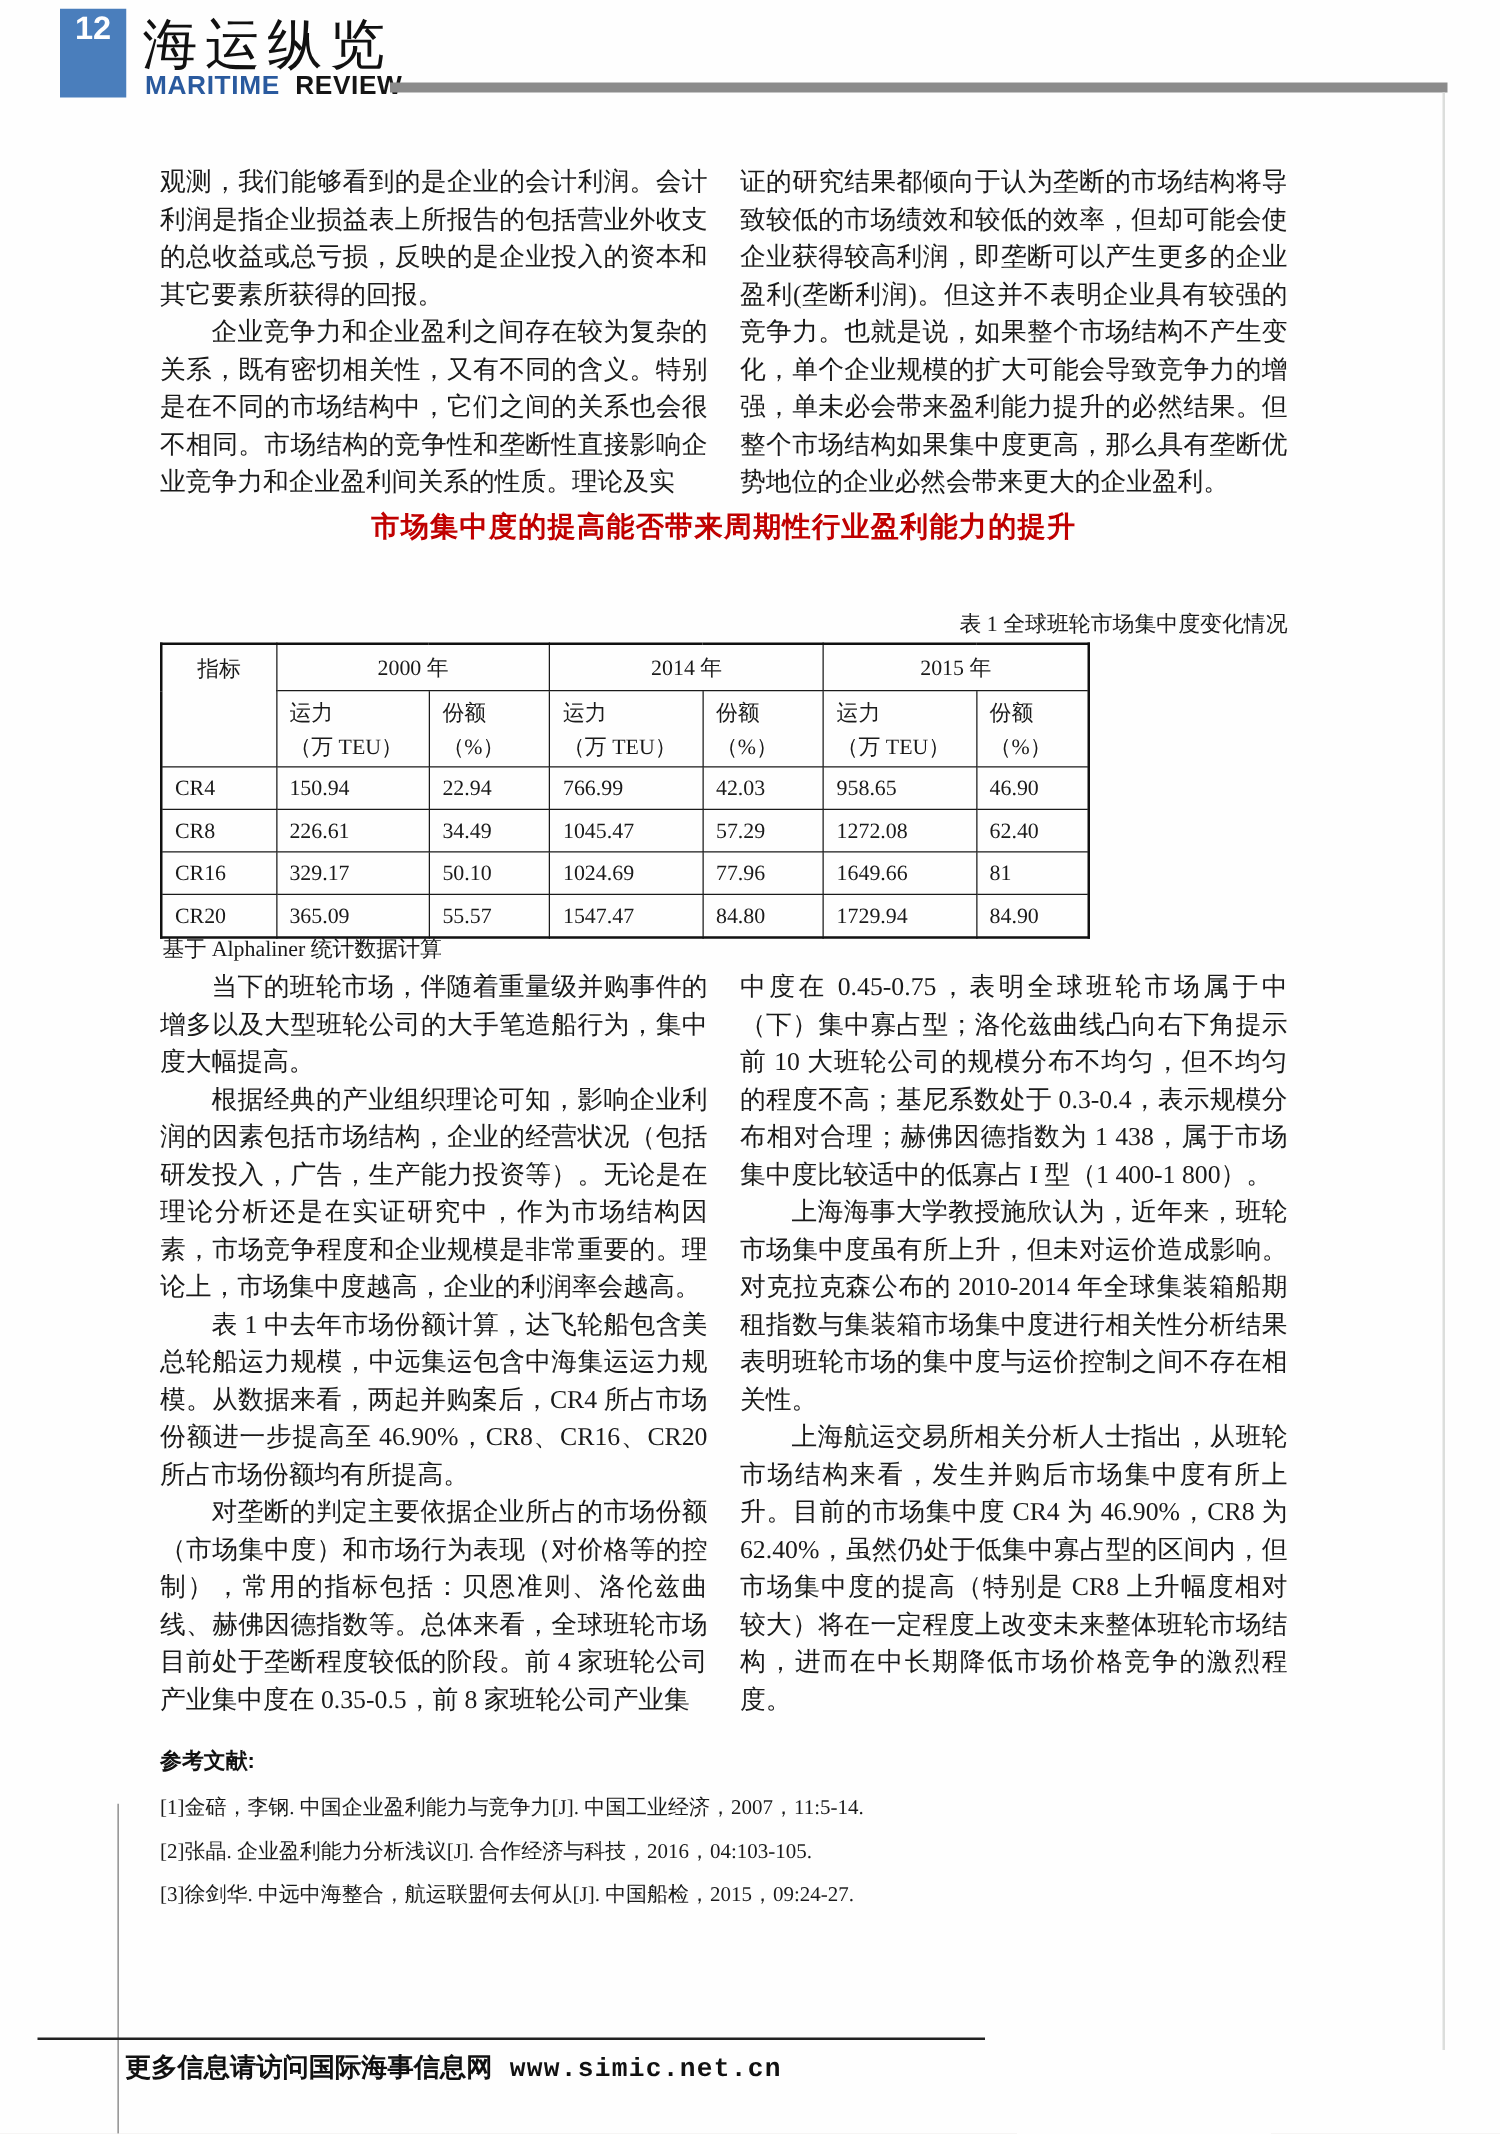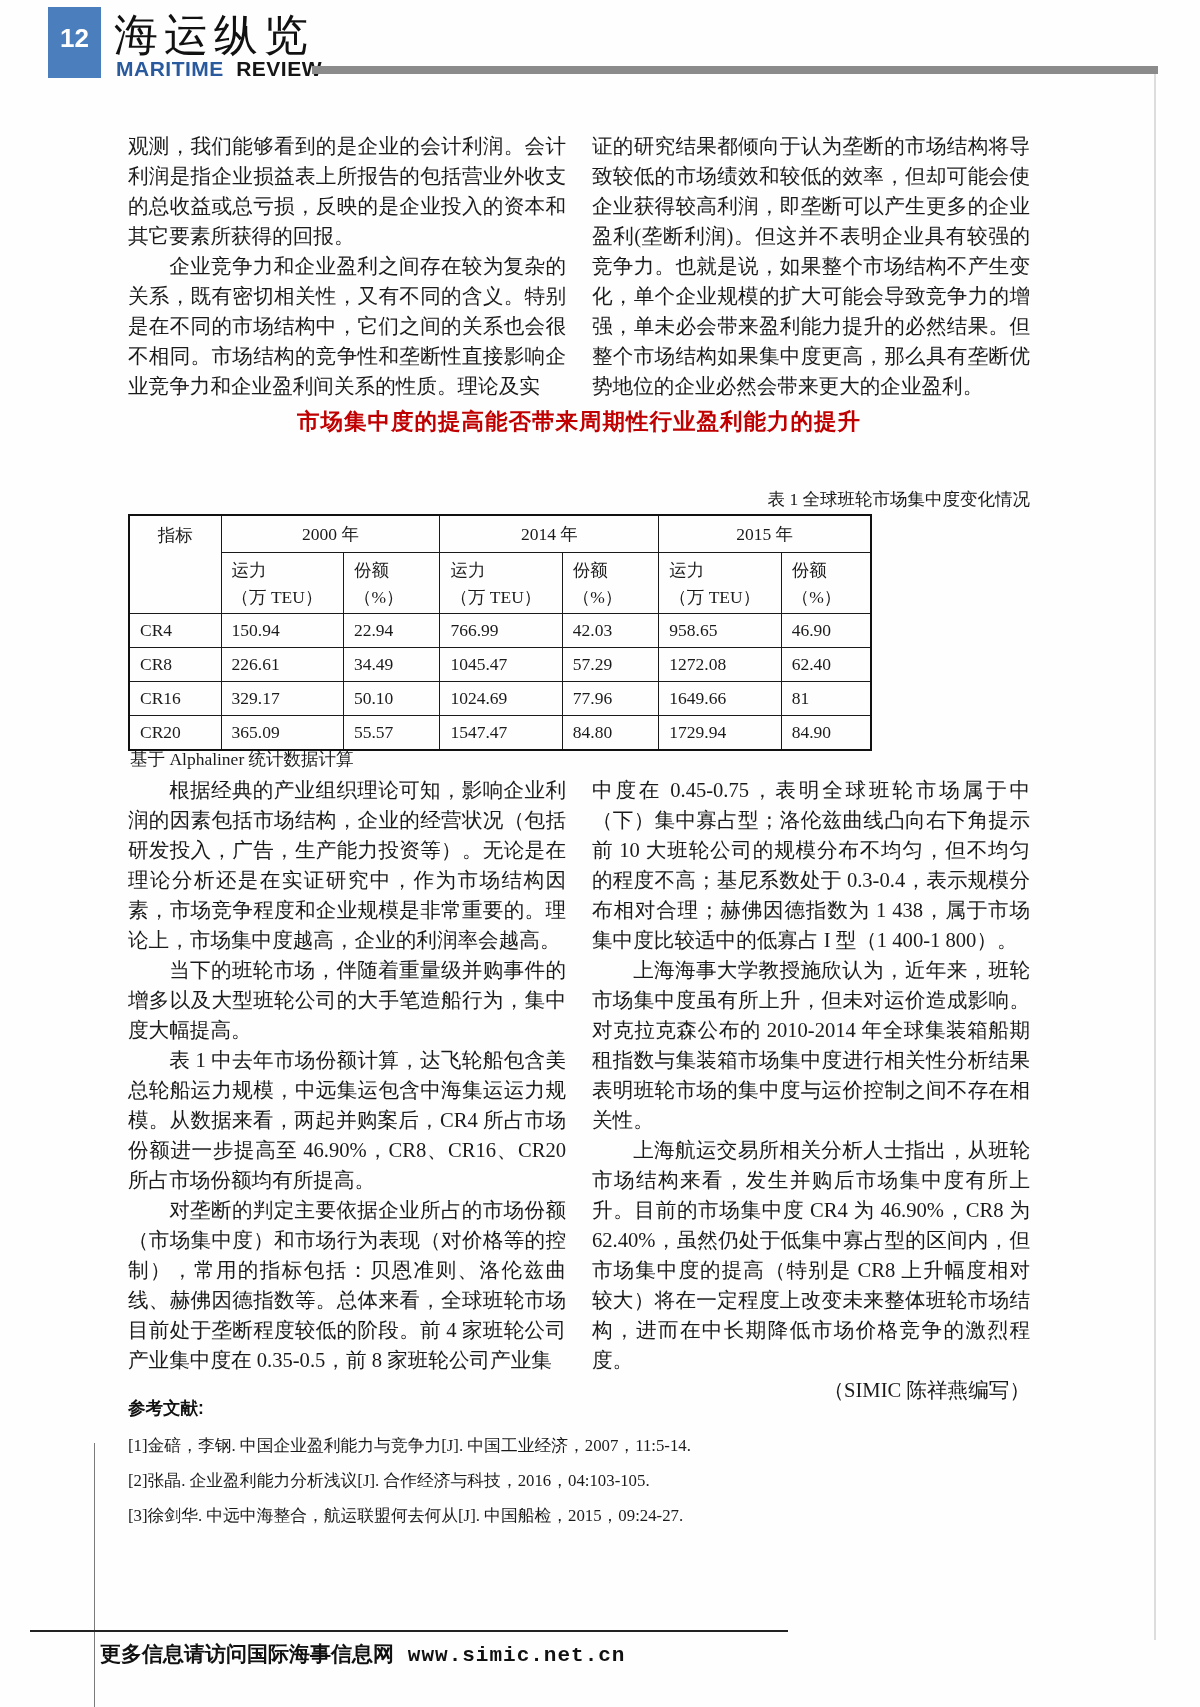--- a/index.html
+++ b/index.html
@@ -3,21 +3,21 @@
 <meta charset="utf-8">
 <style>
   html,body{margin:0;padding:0;background:#eceae7;}
   .page{position:relative;width:1200px;height:1707px;background:#fefefe;
         font-family:"Liberation Serif","DejaVu Serif",serif;color:#1a1a1a;overflow:hidden;margin:0 auto;}
 
   
   .page-num-box{position:absolute;left:48px;top:7px;width:53px;height:71px;background:#4a7ebc;
         color:#ffffff;font-family:"Liberation Sans","DejaVu Sans",sans-serif;font-weight:bold;
         font-size:26px;display:flex;justify-content:center;align-items:flex-start;
-        padding-top:16px;box-sizing:border-box;text-align:right;}
+        box-sizing:border-box;text-align:right;}
   .title-cn{position:absolute;left:114px;top:6px;font-size:44px;letter-spacing:6px;
         font-family:"Liberation Serif","DejaVu Serif",serif;color:#111;}
   .title-en{position:absolute;left:116px;top:57px;font-family:"Liberation Sans","DejaVu Sans",sans-serif;
         font-weight:bold;font-size:21px;letter-spacing:0.5px;white-space:nowrap;}
   .title-en .en-blue{color:#2a5a9e;}
   .title-en .en-black{color:#151515;margin-left:6px;}
   .header-bar{position:absolute;left:312px;top:66px;width:846px;height:8px;background:#8b8b8b;}
   .scan-line-right{position:absolute;left:1154px;top:74px;width:2px;height:1566px;background:#dcdedc;}
 
   
@@ -165,30 +165,29 @@
       <td>84.80</td>
       <td>1729.94</td>
       <td>84.90</td>
     </tr>
     </tbody>
   </table>
   <div class="source-note">基于 Alphaliner 统计数据计算</div>
 
   <div class="cols body-cols">
     <div class="col">
+      <p class="indent">当下的班轮市场，伴随着重量级并购事件的增多以及大型班轮公司的大手笔造船行为，集中度大幅提高。</p>
       <p class="indent">根据经典的产业组织理论可知，影响企业利润的因素包括市场结构，企业的经营状况（包括研发投入，广告，生产能力投资等）。无论是在理论分析还是在实证研究中，作为市场结构因素，市场竞争程度和企业规模是非常重要的。理论上，市场集中度越高，企业的利润率会越高。</p>
-      <p class="indent">当下的班轮市场，伴随着重量级并购事件的增多以及大型班轮公司的大手笔造船行为，集中度大幅提高。</p>
       <p class="indent">表 1 中去年市场份额计算，达飞轮船包含美总轮船运力规模，中远集运包含中海集运运力规模。从数据来看，两起并购案后，CR4 所占市场份额进一步提高至 46.90%，CR8、CR16、CR20 所占市场份额均有所提高。</p>
       <p class="indent">对垄断的判定主要依据企业所占的市场份额（市场集中度）和市场行为表现（对价格等的控制），常用的指标包括：贝恩准则、洛伦兹曲线、赫佛因德指数等。总体来看，全球班轮市场目前处于垄断程度较低的阶段。前 4 家班轮公司产业集中度在 0.35-0.5，前 8 家班轮公司产业集</p>
     </div>
     <div class="col">
       <p>中度在 0.45-0.75，表明全球班轮市场属于中（下）集中寡占型；洛伦兹曲线凸向右下角提示前 10 大班轮公司的规模分布不均匀，但不均匀的程度不高；基尼系数处于 0.3-0.4，表示规模分布相对合理；赫佛因德指数为 1 438，属于市场集中度比较适中的低寡占 I 型（1 400-1 800）。</p>
       <p class="indent">上海海事大学教授施欣认为，近年来，班轮市场集中度虽有所上升，但未对运价造成影响。对克拉克森公布的 2010-2014 年全球集装箱船期租指数与集装箱市场集中度进行相关性分析结果表明班轮市场的集中度与运价控制之间不存在相关性。</p>
       <p class="indent">上海航运交易所相关分析人士指出，从班轮市场结构来看，发生并购后市场集中度有所上升。目前的市场集中度 CR4 为 46.90%，CR8 为 62.40%，虽然仍处于低集中寡占型的区间内，但市场集中度的提高（特别是 CR8 上升幅度相对较大）将在一定程度上改变未来整体班轮市场结构，进而在中长期降低市场价格竞争的激烈程度。</p>
-      <p class="byline">（SIMIC  陈祥燕编写）</p>
     </div>
   </div>
 
   <div class="references">
     <p class="ref-title">参考文献:</p>
     <p class="ref-item">[1]金碚，李钢. 中国企业盈利能力与竞争力[J]. 中国工业经济，2007，11:5-14.</p>
     <p class="ref-item">[2]张晶. 企业盈利能力分析浅议[J]. 合作经济与科技，2016，04:103-105.</p>
     <p class="ref-item">[3]徐剑华. 中远中海整合，航运联盟何去何从[J]. 中国船检，2015，09:24-27.</p>
   </div>
 

